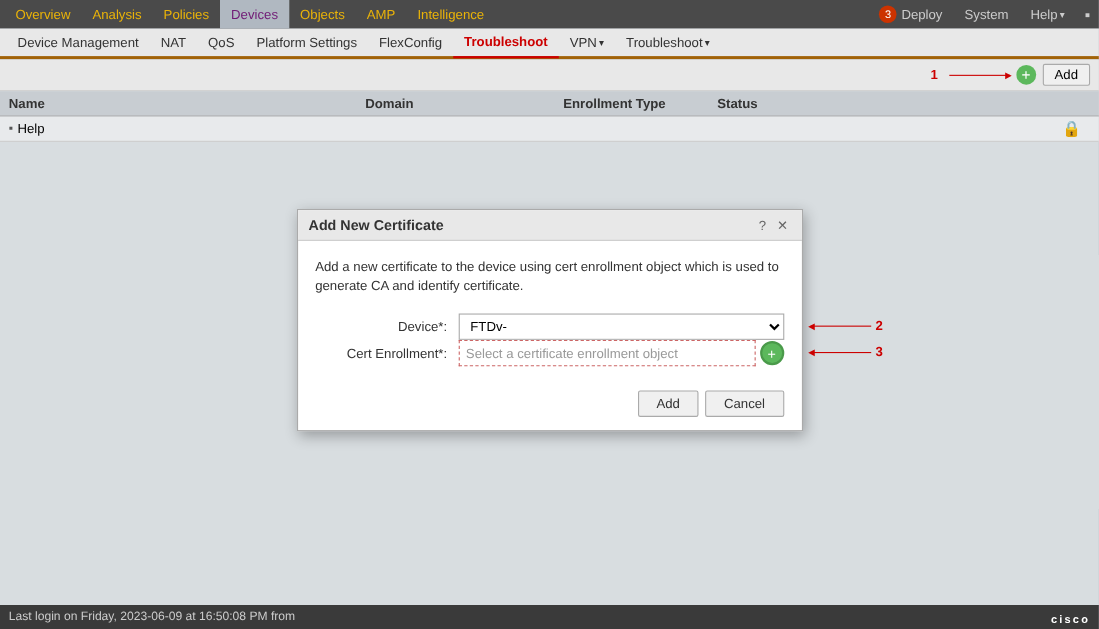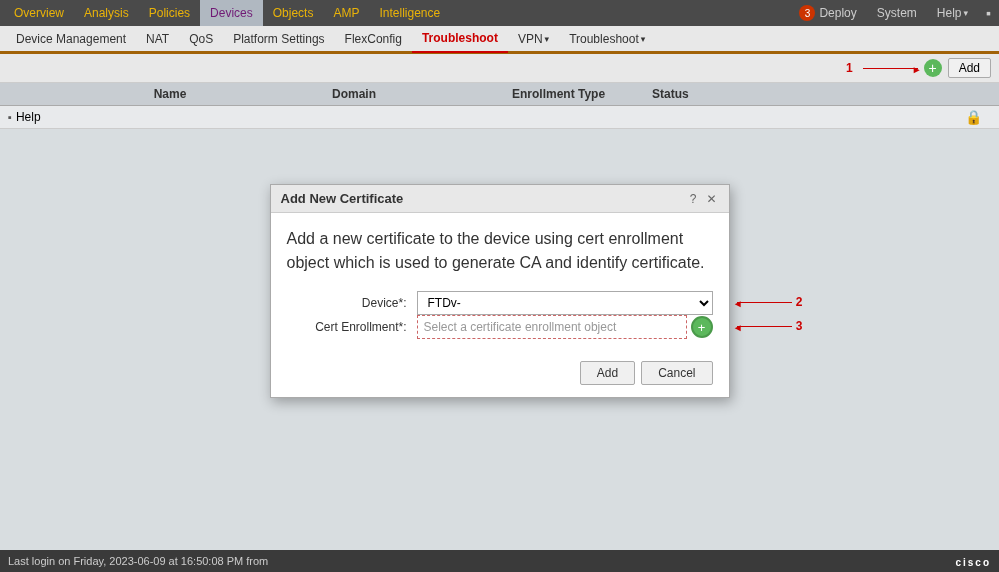--- a/index.html
+++ b/index.html
@@ -128,21 +128,21 @@
       background: #c8cdd2;
       display: flex;
       border-bottom: 1px solid #aaa;
       padding: 4px 8px;
     }
     .table-header-cell {
       font-size: 12px;
       font-weight: bold;
       color: #333;
     }
-    .col-name { width: 324px; text-align: center; }
+    .col-name { width: 324px; }
     .col-domain { width: 180px; }
     .col-enrollment { width: 140px; }
     .col-status { flex: 1; }
 
     .table-row {
       display: flex;
       padding: 3px 8px;
       background: #e8eaec;
       border-bottom: 1px solid #ccc;
       align-items: center;
@@ -213,21 +213,21 @@
     .dialog-icon-btn {
       color: #666;
       cursor: pointer;
       font-size: 12px;
       padding: 0 2px;
     }
     .dialog-body {
       padding: 14px 16px;
     }
     .dialog-desc {
-      font-size: 16px;
+      font-size: 12px;
       color: #333;
       margin-bottom: 16px;
       line-height: 1.5;
     }
     .form-row {
       display: flex;
       align-items: center;
     }
     .form-label {
       width: 130px;

